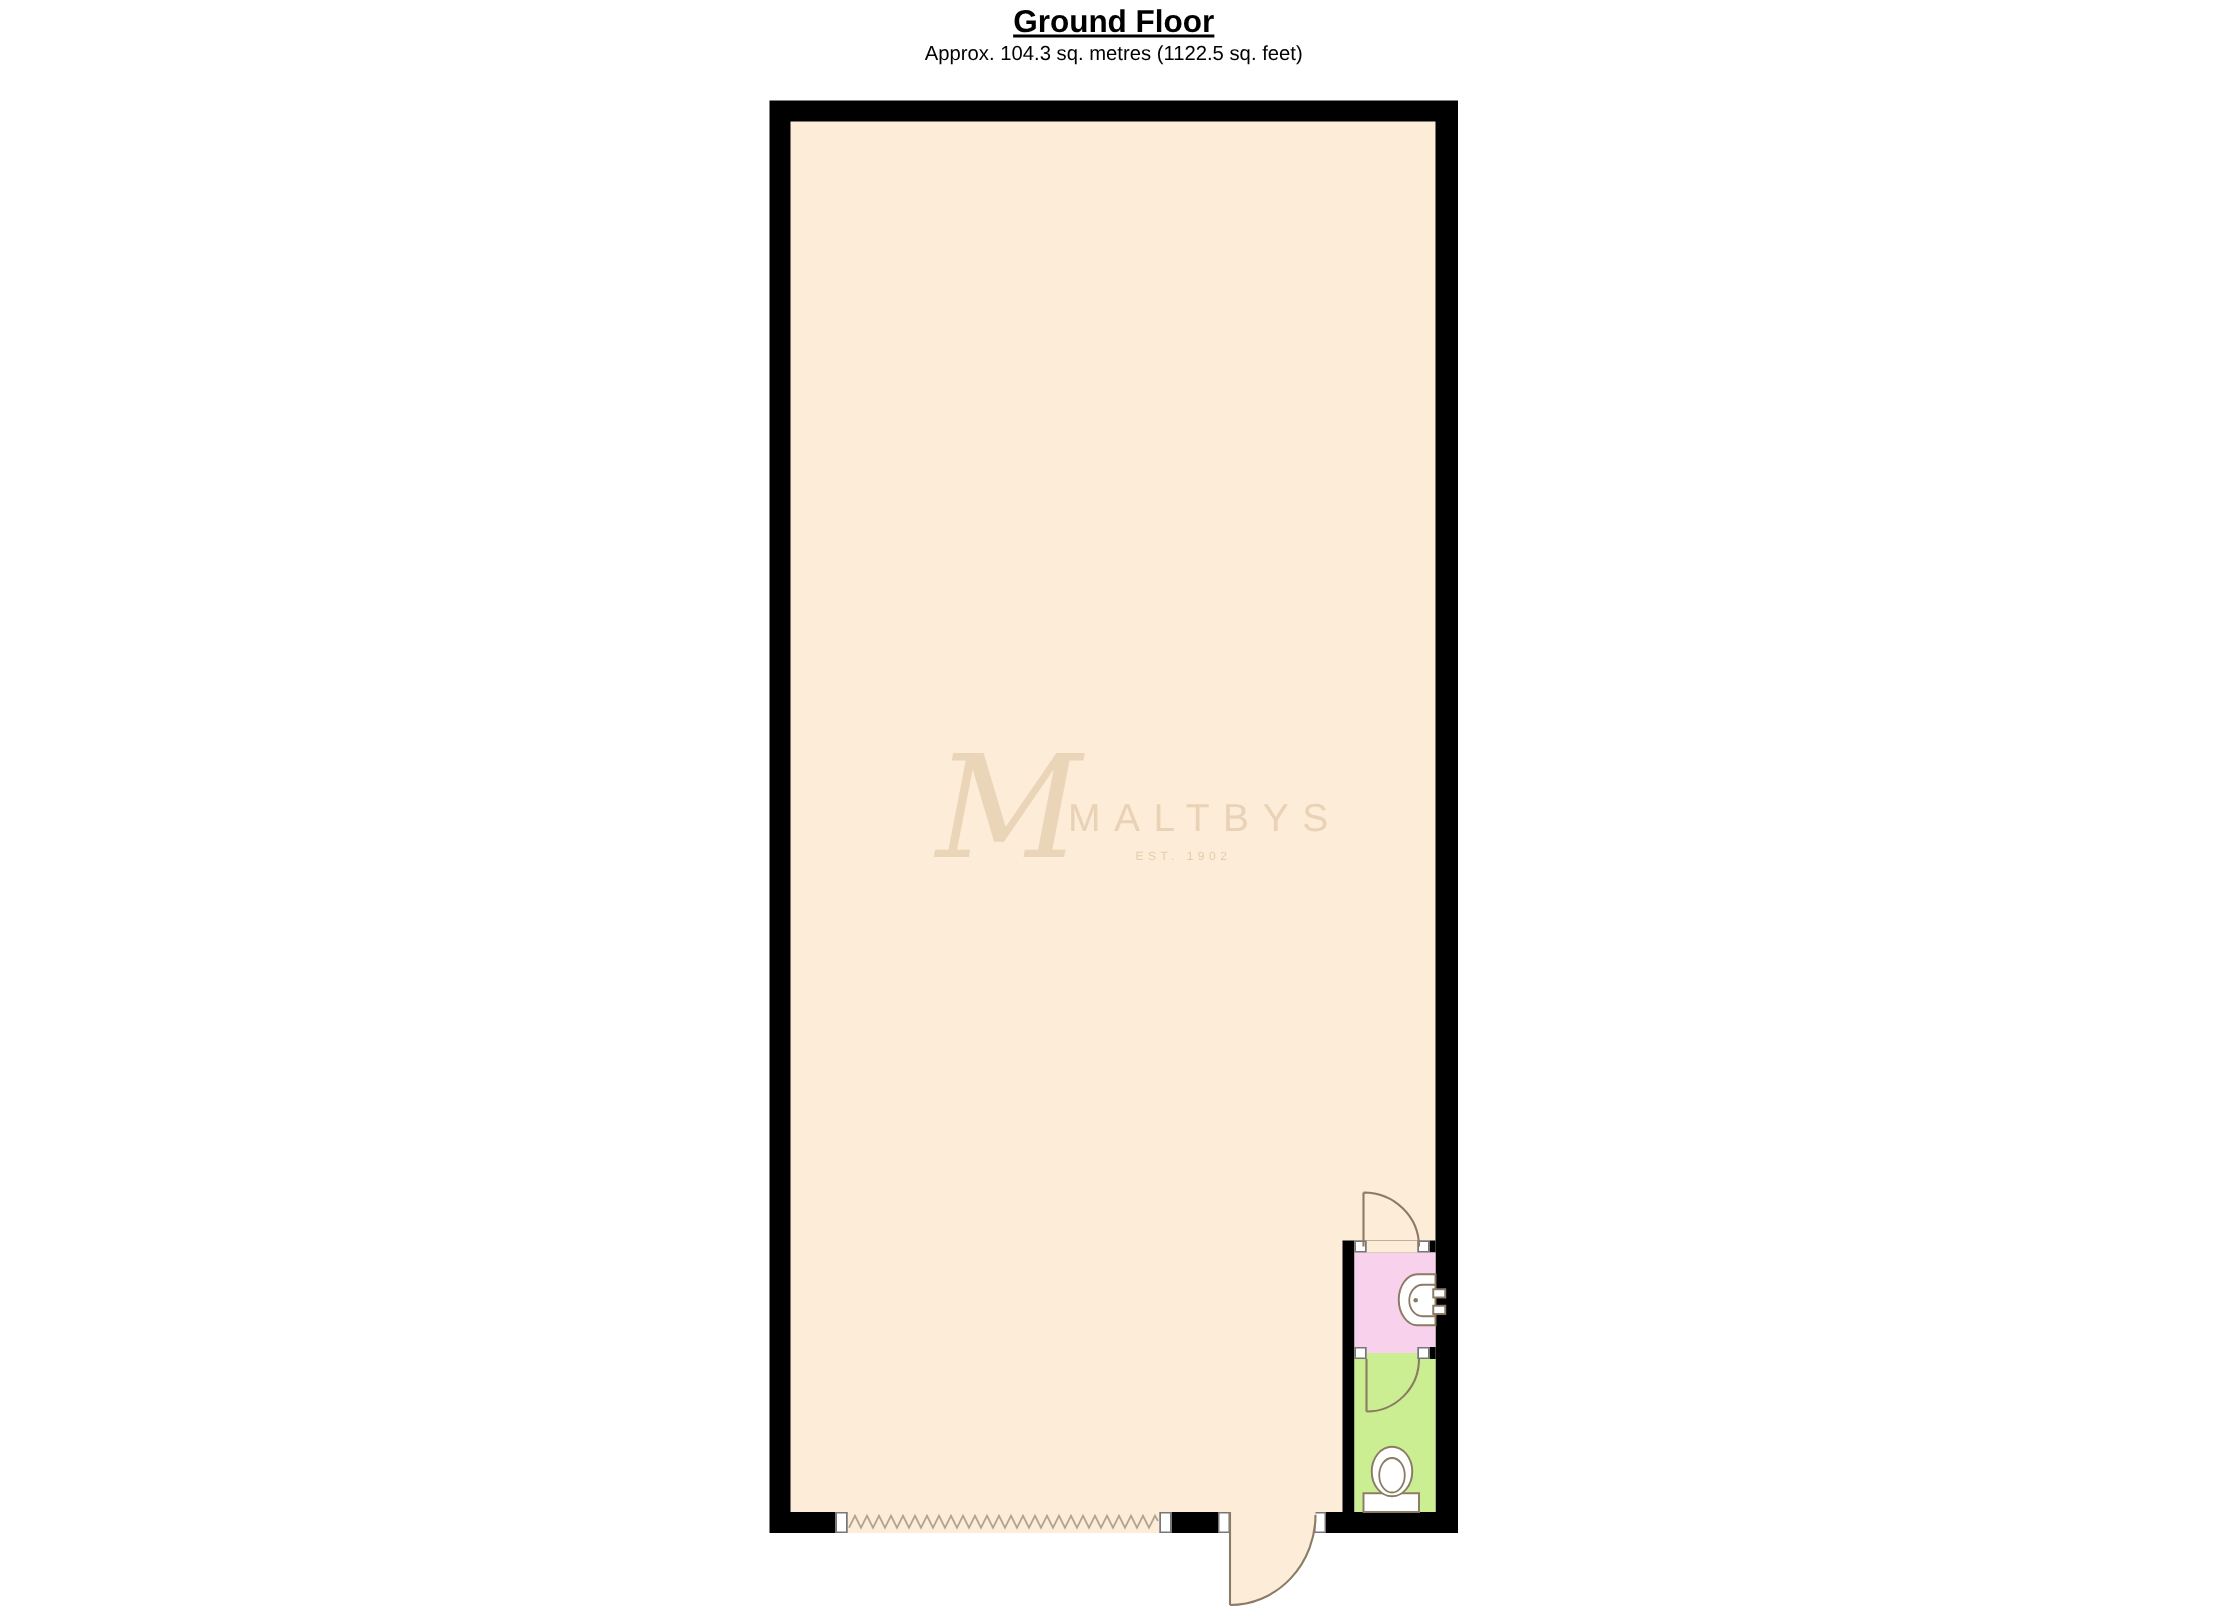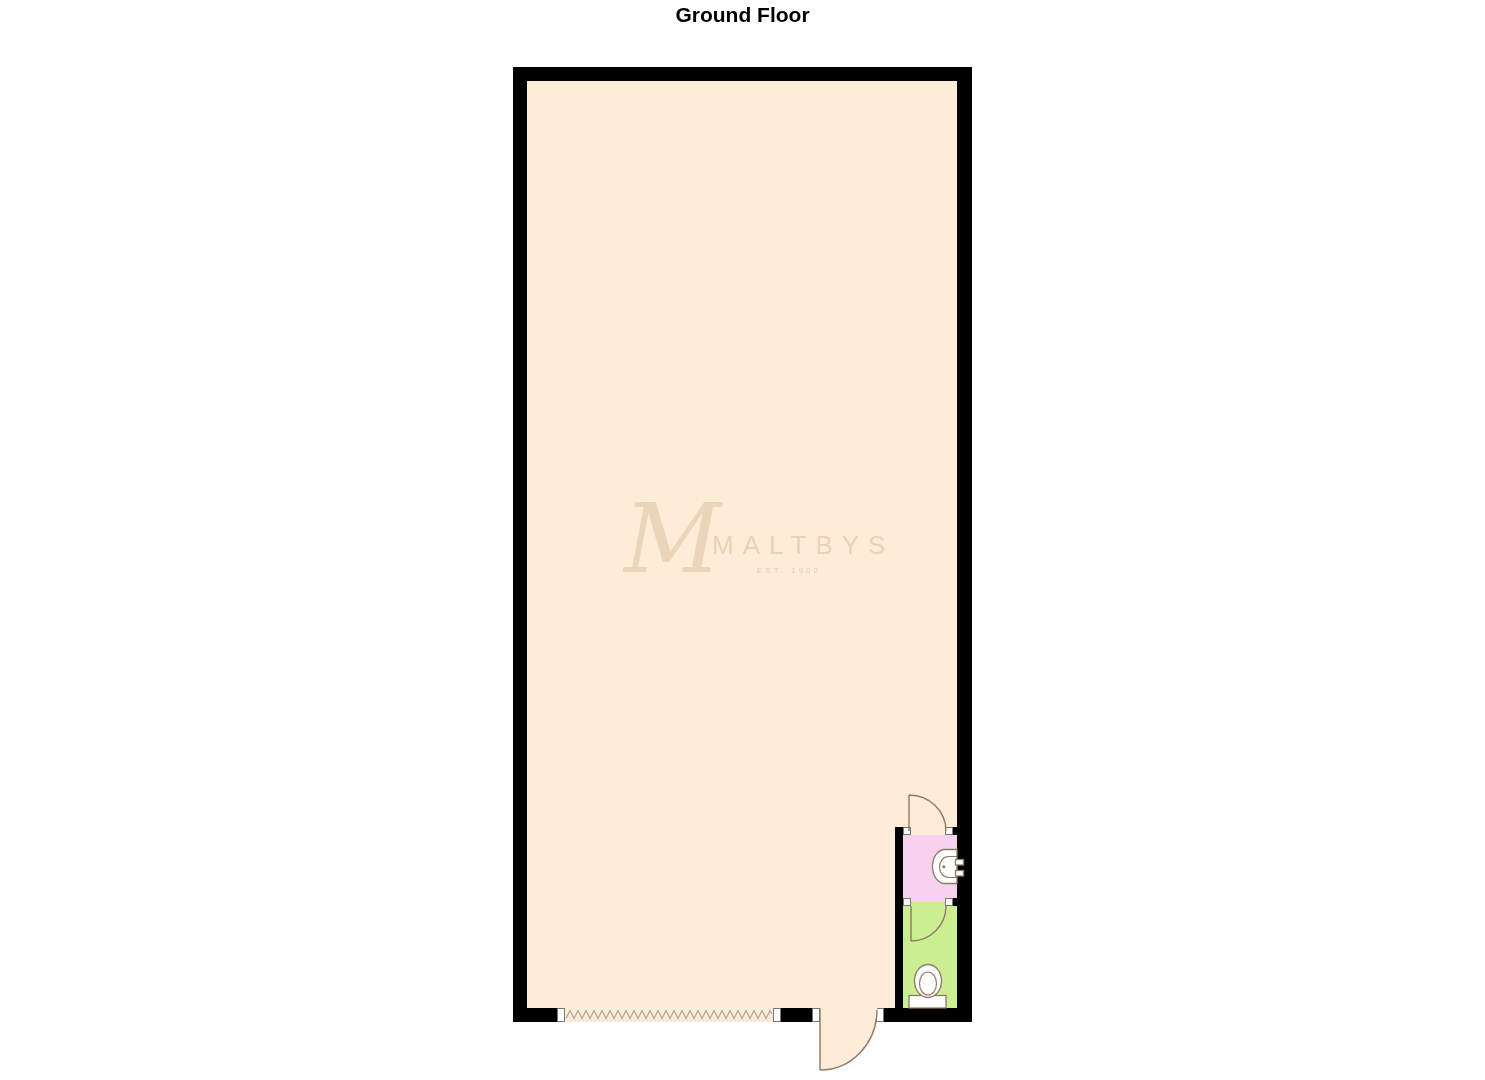--- a/index.html
+++ b/index.html
@@ -3,21 +3,21 @@
 <meta charset="utf-8">
 <style>
   html,body{margin:0;padding:0;background:#fff;}
   .canvas{
     position:relative;width:1485px;height:1080px;background:#ffffff;
     font-family:"Liberation Sans", sans-serif;overflow:hidden;
   }
   .abs{position:absolute;}
   
   .plan-title{left:0;top:3px;width:1485px;text-align:center;
-    font-size:21px;font-weight:bold;color:#000;}
+    font-size:21px;font-weight:bold;color:#000;text-decoration:underline;}
   .plan-subtitle{left:0;top:28px;width:1485px;text-align:center;
     font-size:13.5px;color:#000;}
   
   .outer-wall{left:513px;top:67px;width:459px;height:955px;background:#000;}
   .floor-main{left:527px;top:81px;width:430px;height:927px;background:#fcecd8;}
   .wall{background:#000;}
   .wall-v-inner{left:895px;top:827px;width:8px;height:181px;}
   .wall-basin-top{left:903px;top:827px;width:54px;height:8px;}
   .wall-mid{left:903px;top:898px;width:54px;height:8px;}
   .room-basin{left:903px;top:835px;width:54px;height:63px;background:#f8d2ec;}
@@ -48,20 +48,21 @@
   .fixture-line{stroke:#8c7b64;stroke-width:1.2;fill:none;}
   .swing-fill{fill:#fcecd8;stroke:none;}
   .zigzag{stroke:#b2a491;stroke-width:1.2;fill:none;}
 </style>
 </head>
 <body>
 
 <div class="canvas">
 
   <div class="abs plan-title">Ground Floor</div>
+  <div class="abs plan-subtitle">Approx. 104.3 sq. metres (1122.5 sq. feet)</div>
 
   <div class="abs outer-wall"></div>
   <div class="abs floor-main"></div>
 
   <div class="abs wm wm-monogram">M</div>
   <div class="abs wm wm-name">MALTBYS</div>
   <div class="abs wm wm-tagline">EST. 1902</div>
 
   <div class="abs wall wall-v-inner"></div>
   <div class="abs wall wall-basin-top"></div>

